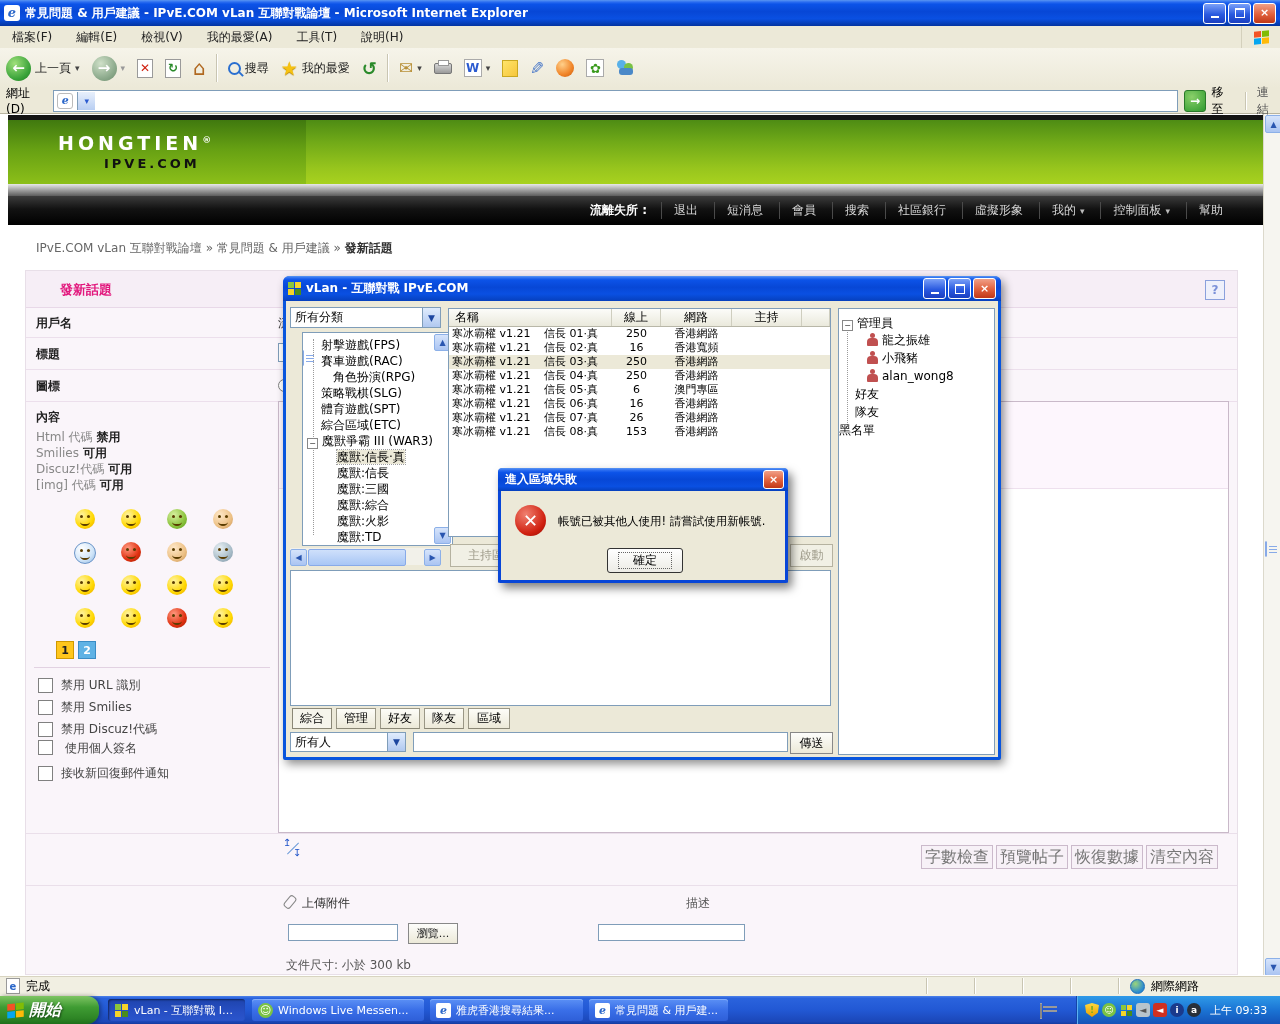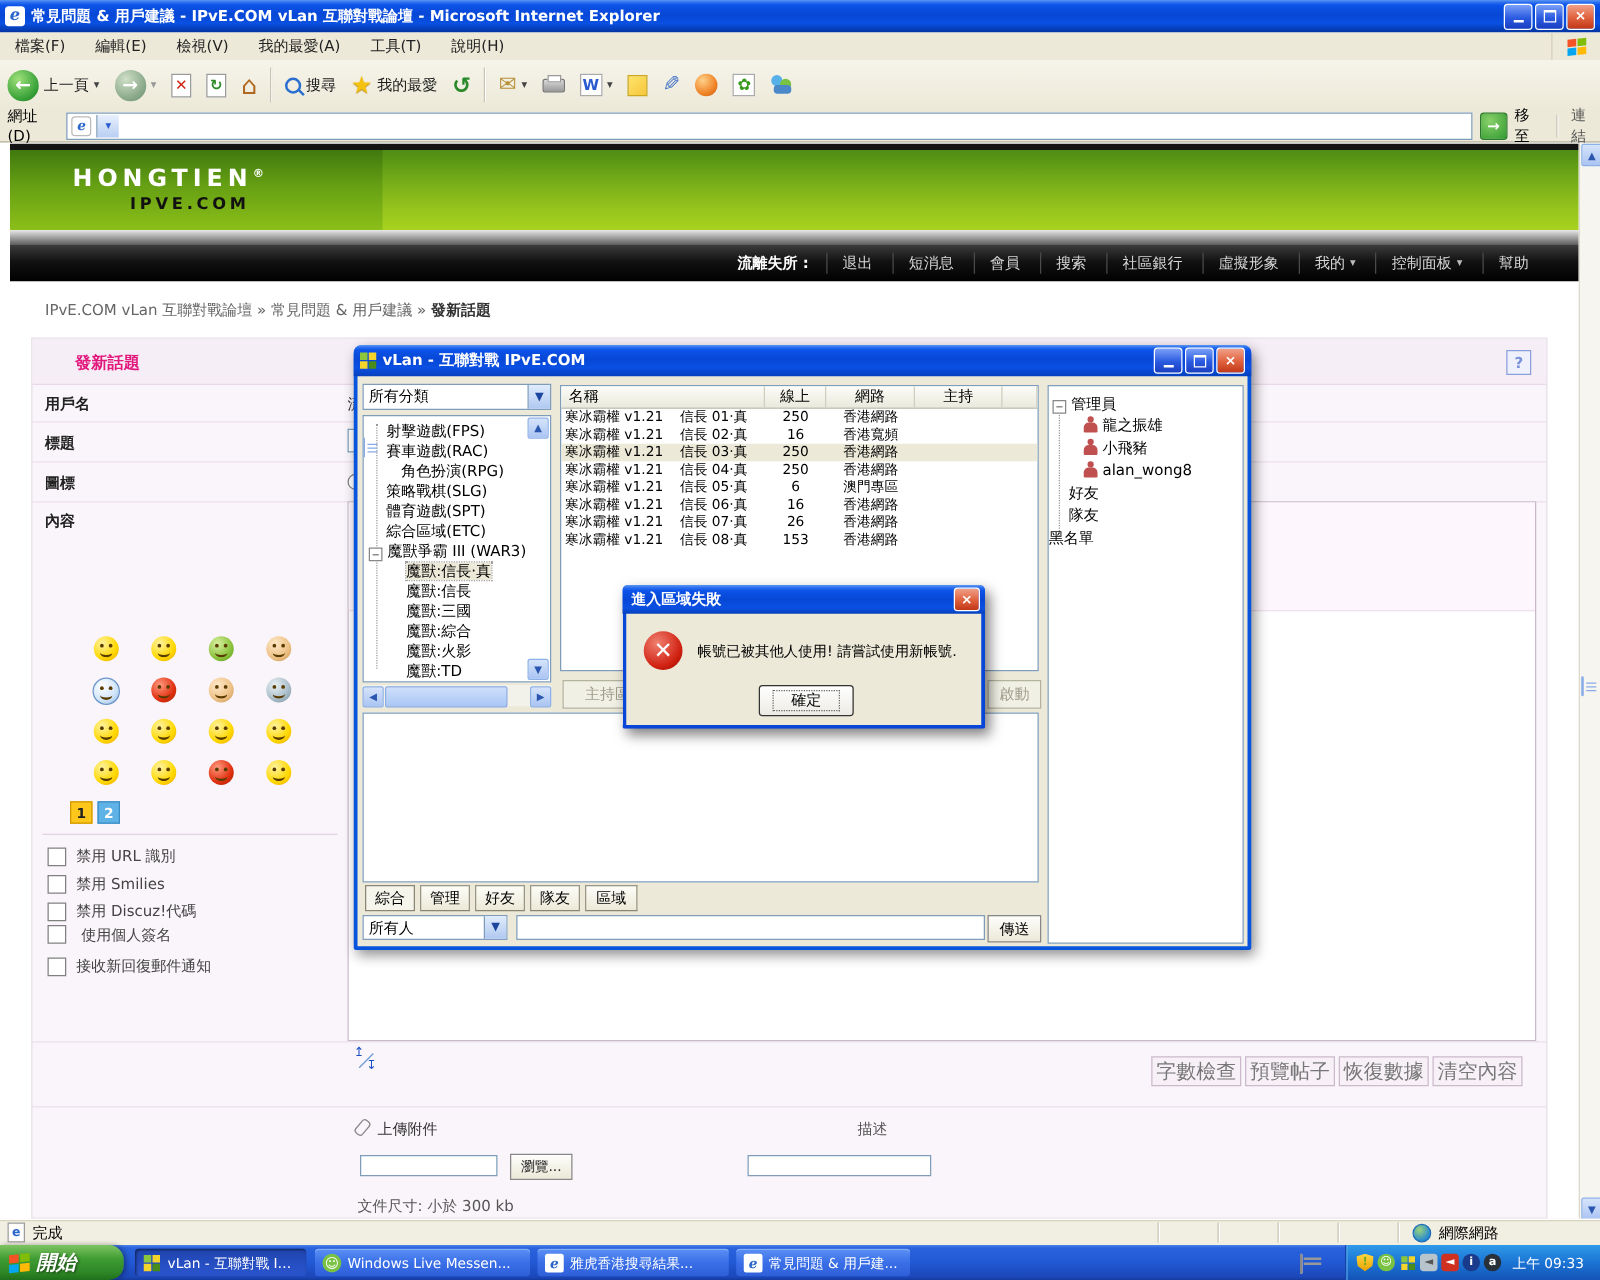--- a/index.html
+++ b/index.html
@@ -355,20 +355,26 @@
     <div class="a frow" style="left:0;top:98px;width:1211px;height:32px">
       <span class="a flabel" style="left:10px;top:9px">圖標</span>
       <span class="a" style="left:252px;top:10px;width:11px;height:11px;border:1px solid #808080;border-radius:50%;background:#fff"></span>
     </div>
     <span class="a flabel" style="left:10px;top:138px">內容</span>
 
     <div class="a txt" style="left:252px;top:130px;width:951px;height:432px">
       <div class="pinkstrip" style="width:100%;height:86px"></div>
     </div>
 
+    <div class="a" style="left:10px;top:158px">
+      <div style="height:16px"><span class="codename">Html 代碼</span><span class="codestat">禁用</span></div>
+      <div style="height:16px"><span class="codename">Smilies</span><span class="codestat">可用</span></div>
+      <div style="height:16px"><span class="codename">Discuz!代碼</span><span class="codestat">可用</span></div>
+      <div style="height:16px"><span class="codename">[img] 代碼</span><span class="codestat">可用</span></div>
+    </div>
 
     <div class="a" style="left:36px;top:238px;width:200px;display:grid;grid-template-columns:repeat(4,46px);grid-auto-rows:33px;justify-items:center">
       <span class="ball b-yellow"></span>
       <span class="ball b-yellow"></span>
       <span class="ball b-green"></span>
       <span class="ball b-tan"></span>
       <span class="ball b-pale"></span>
       <span class="ball b-red"></span>
       <span class="ball b-tan"></span>
       <span class="ball b-gray"></span>
@@ -457,21 +463,21 @@
       </span>
     <span class="winbtn red" style="margin-right:5px">×</span>
   </div>
   <div class="a vbody">
 
     <div class="a sunk combo" style="left:4px;top:6px;width:151px;height:21px">
       <span>所有分類</span>
       <span class="cbtn">▼</span>
     </div>
 
-    <div class="a sunk" style="left:4px;top:31px;width:151px;height:214px;overflow:hidden">
+    <div class="a sunk" style="left:16px;top:31px;width:151px;height:214px;overflow:hidden">
       <div class="a treeline" style="left:10px;top:6px;height:196px"></div>
       <div class="a" style="left:0;top:4px;width:131px">
         <div class="titem" style="padding-left:18px">射擊遊戲(FPS)</div>
         <div class="titem" style="padding-left:18px">賽車遊戲(RAC)</div>
         <div class="titem" style="padding-left:30px">角色扮演(RPG)</div>
         <div class="titem" style="padding-left:18px">策略戰棋(SLG)</div>
         <div class="titem" style="padding-left:18px">體育遊戲(SPT)</div>
         <div class="titem" style="padding-left:18px">綜合區域(ETC)</div>
         <div class="titem" style="padding-left:4px"><span class="expander">−</span><span>魔獸爭霸 III (WAR3)</span></div>
         <div class="titem" style="padding-left:34px"><span class="selitem">魔獸:信長‧真</span></div>

